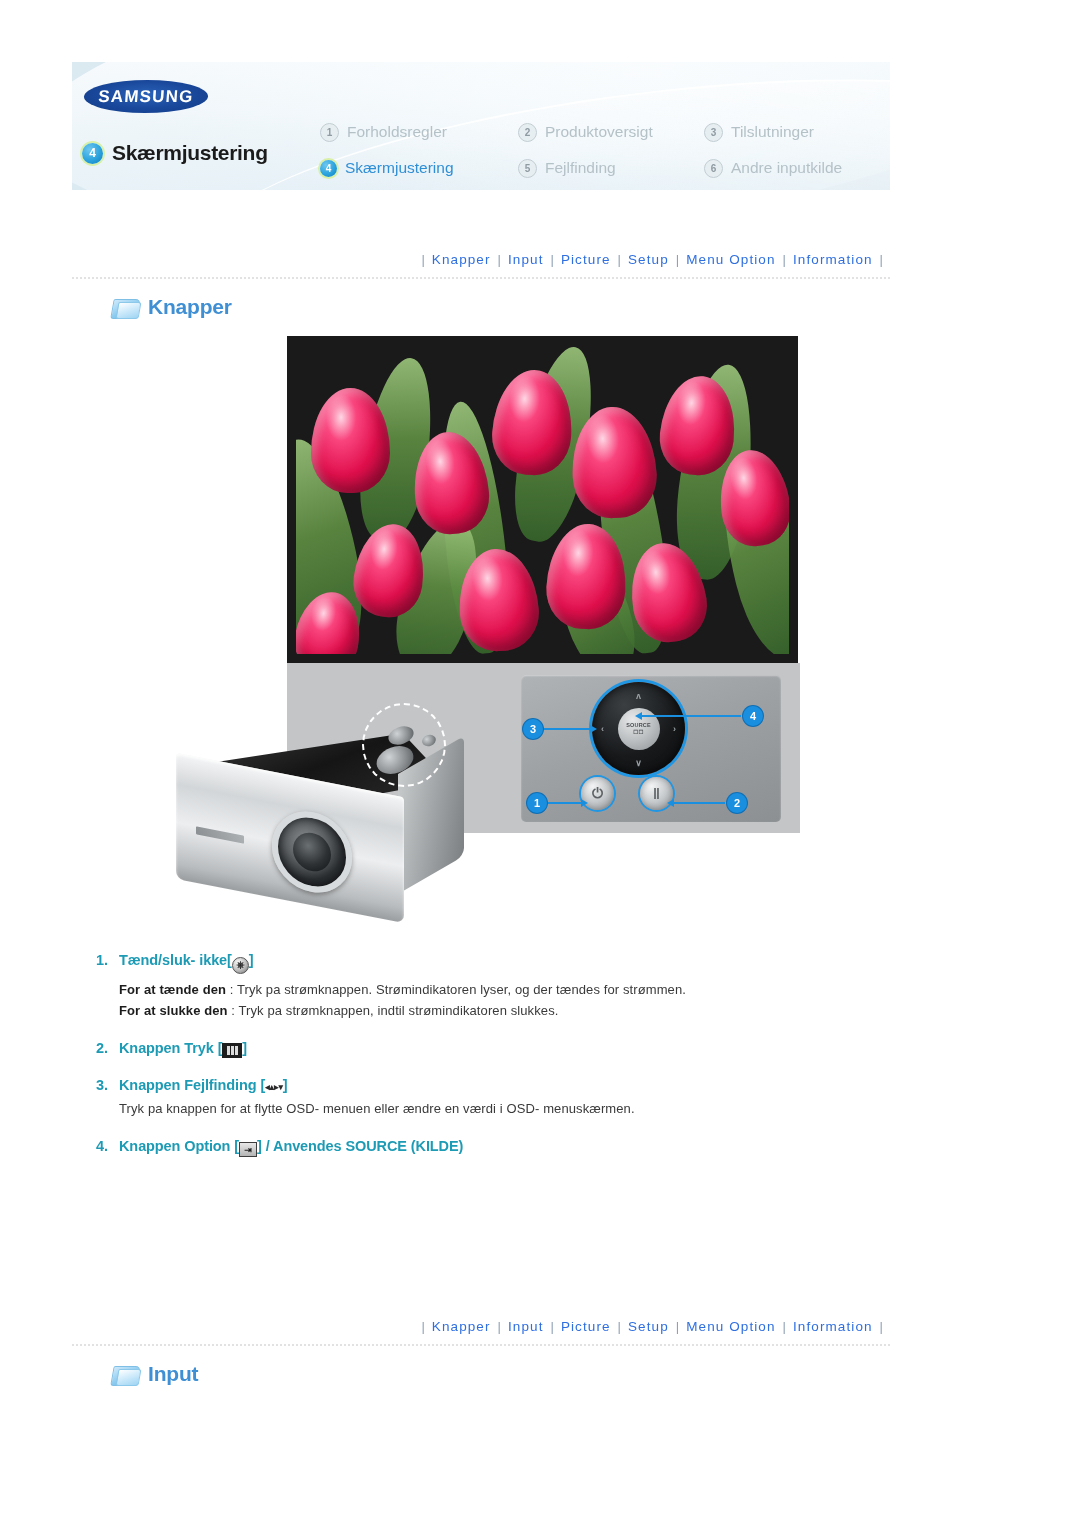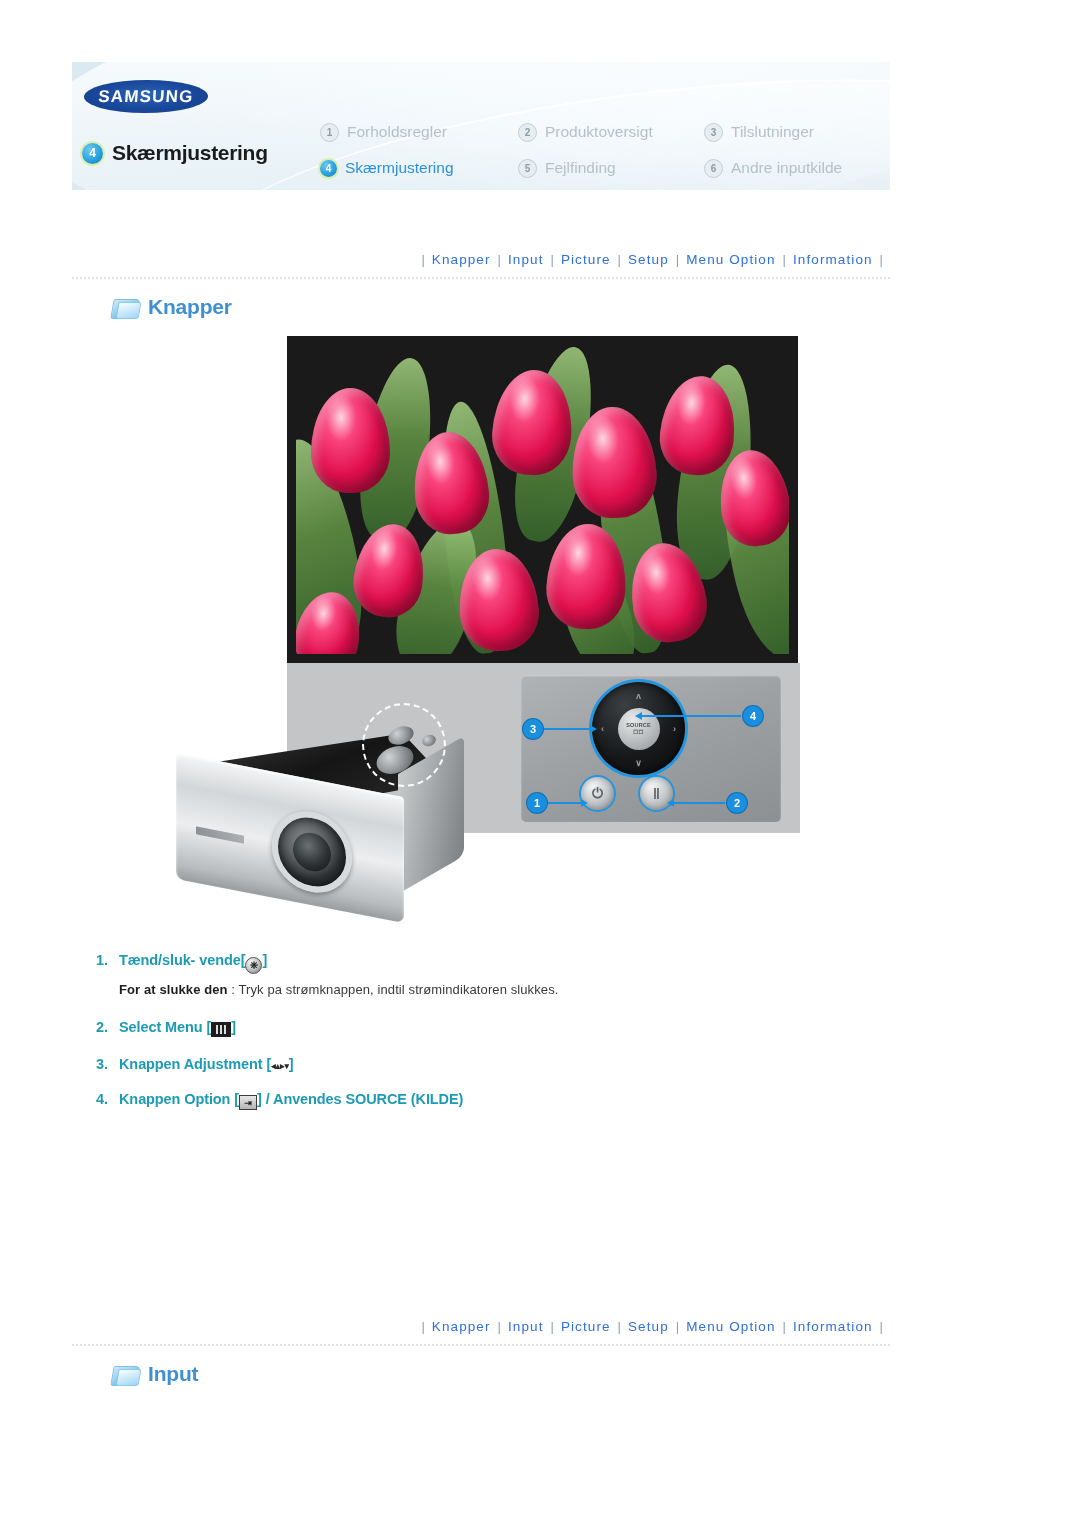--- a/index.html
+++ b/index.html
@@ -598,47 +598,51 @@
     <span class="callout" style="left:206px; top:118px;">2</span>
   </div>
 </div>
 
 <div class="content" style="top:952px;">
 
   <div class="item">
     <div class="item-head">
       <span class="n">1.</span>
       <span>
-        <span>Tænd/sluk- vende</span><span>[</span><span class="g-power">⎈</span><span>]</span>
+        <span>Tænd/sluk- ikke</span><span>[</span><span class="g-power">⎈</span><span>]</span>
       </span>
     </div>
     <div class="item-body">
+      <div><b>For at tænde den</b><span> : Tryk pa strømknappen. Strømindikatoren lyser, og der tændes for strømmen.</span></div>
       <div><b>For at slukke den</b><span> : Tryk pa strømknappen, indtil strømindikatoren slukkes.</span></div>
     </div>
   </div>
 
   <div class="item">
     <div class="item-head">
       <span class="n">2.</span>
       <span>
-        <span>Select Menu</span>&nbsp;<span>[</span><span class="g-menu">
+        <span>Knappen Tryk</span>&nbsp;<span>[</span><span class="g-menu">
             <i></i>
             <i></i>
             <i></i>
           </span><span>]</span>
       </span>
     </div>
   </div>
 
   <div class="item">
     <div class="item-head">
       <span class="n">3.</span>
       <span>
-        <span>Knappen Adjustment</span>&nbsp;<span>[</span><span class="g-arrows">◂▴▸▾</span><span>]</span>
+        <span>Knappen Fejlfinding</span>&nbsp;<span>[</span><span class="g-arrows">◂▴▸▾</span><span>]</span>
       </span>
+    </div>
+    <div class="item-body">
+      <div>Tryk pa knappen for at flytte OSD- menuen eller ændre en værdi i OSD- menuskærmen.</div>
     </div>
   </div>
 
   <div class="item">
     <div class="item-head">
       <span class="n">4.</span>
       <span>
         <span>Knappen Option</span>&nbsp;<span>[</span><span class="g-select">⇥</span><span>]</span><span> / Anvendes SOURCE (KILDE)</span>
       </span>
     </div>

